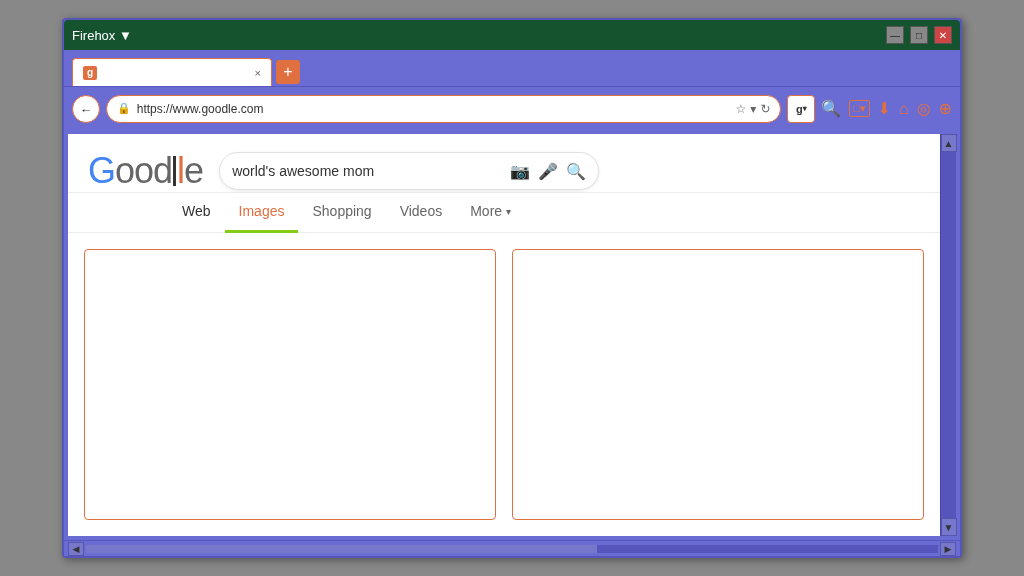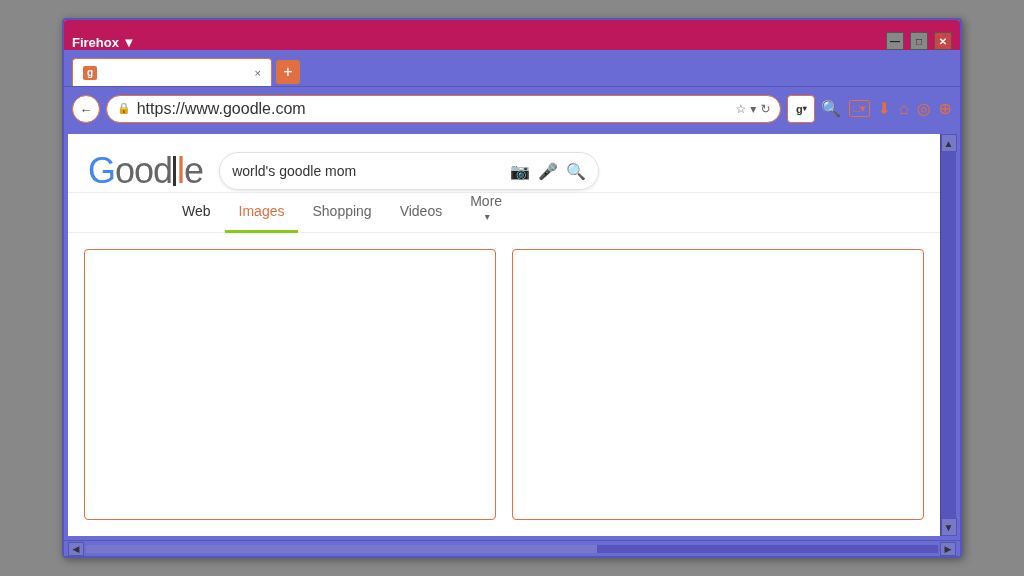--- a/index.html
+++ b/index.html
@@ -21,27 +21,26 @@
       background: #6b6bd4;
       border: 2px solid #5555bb;
       border-radius: 4px;
       display: flex;
       flex-direction: column;
       box-shadow: 2px 2px 8px rgba(0,0,0,0.4);
     }
 
     
     .title-bar {
-      background: #be185d;
+      background: #14532d;
       height: 30px;
       display: flex;
-      align-items: flex-end;
+      align-items: center;
       padding: 0 8px;
       border-radius: 4px 4px 0 0;
-      font-weight: bold;
     }
     .title-bar-text {
       color: #fff;
       font-size: 13px;
       flex: 1;
     }
     .window-controls {
       display: flex;
       gap: 6px;
     }
@@ -151,21 +150,21 @@
       gap: 6px;
       font-size: 12px;
       color: #333;
     }
     .address-lock {
       color: #888;
       font-size: 11px;
     }
     .address-text {
       flex: 1;
-      font-size: 16px;
+      font-size: 12px;
       color: #333;
     }
     .address-icons {
       display: flex;
       gap: 4px;
     }
     .addr-icon {
       font-size: 12px;
       color: #666;
       cursor: pointer;
@@ -327,21 +326,20 @@
     }
     .search-nav-item.active {
       color: #e07040;
       border-bottom: 3px solid #84cc16;
     }
     .search-nav-item.web { color: #333; }
     .more-dropdown {
       display: flex;
       align-items: center;
       gap: 2px;
-      flex-direction: column;
     }
 
     
     .results-area {
       flex: 1;
       padding: 16px;
       display: flex;
       gap: 16px;
       overflow: hidden;
     }
@@ -442,21 +440,21 @@
           <span class="logo-g">G</span>
           <span class="logo-o1">o</span>
           <span class="logo-o2">o</span>
           <span class="logo-d">d</span>
           <span class="logo-cursor"></span>
           <span class="logo-l">l</span>
           <span class="logo-e">e</span>
         </div>
 
         <div class="search-bar">
-          <span class="search-text">world's goodle mom</span>
+          <span class="search-text">world's awesome mom</span>
           <span class="search-icon-camera">📷</span>
           <span class="search-icon-mic">🎤</span>
           <span class="search-icon-search">🔍</span>
         </div>
       </div>
 
       <div class="search-nav">
         <div class="search-nav-item web">
           <span>Web</span>
         </div>

